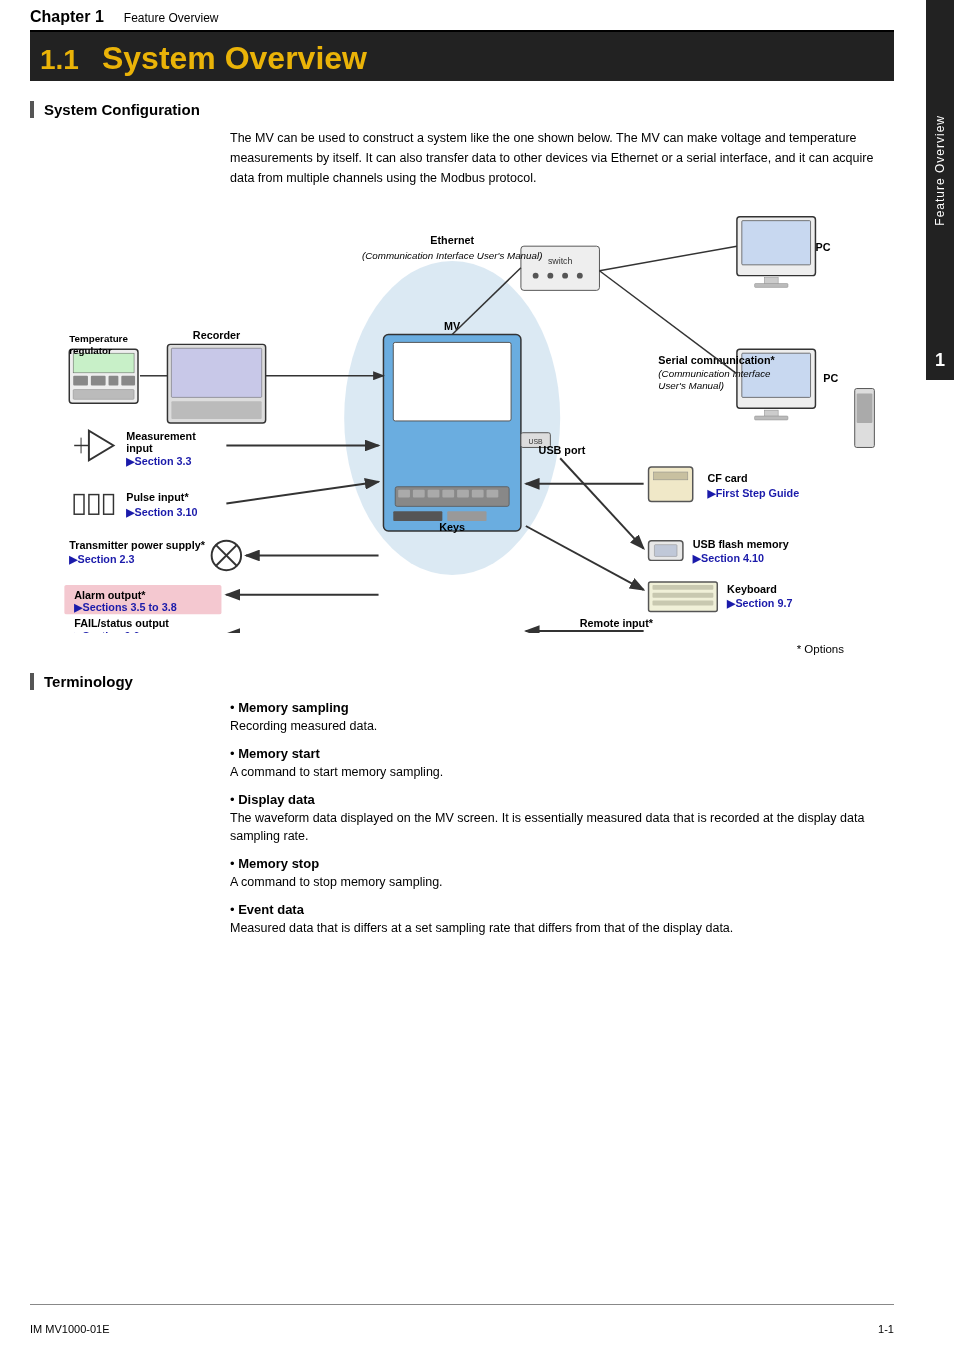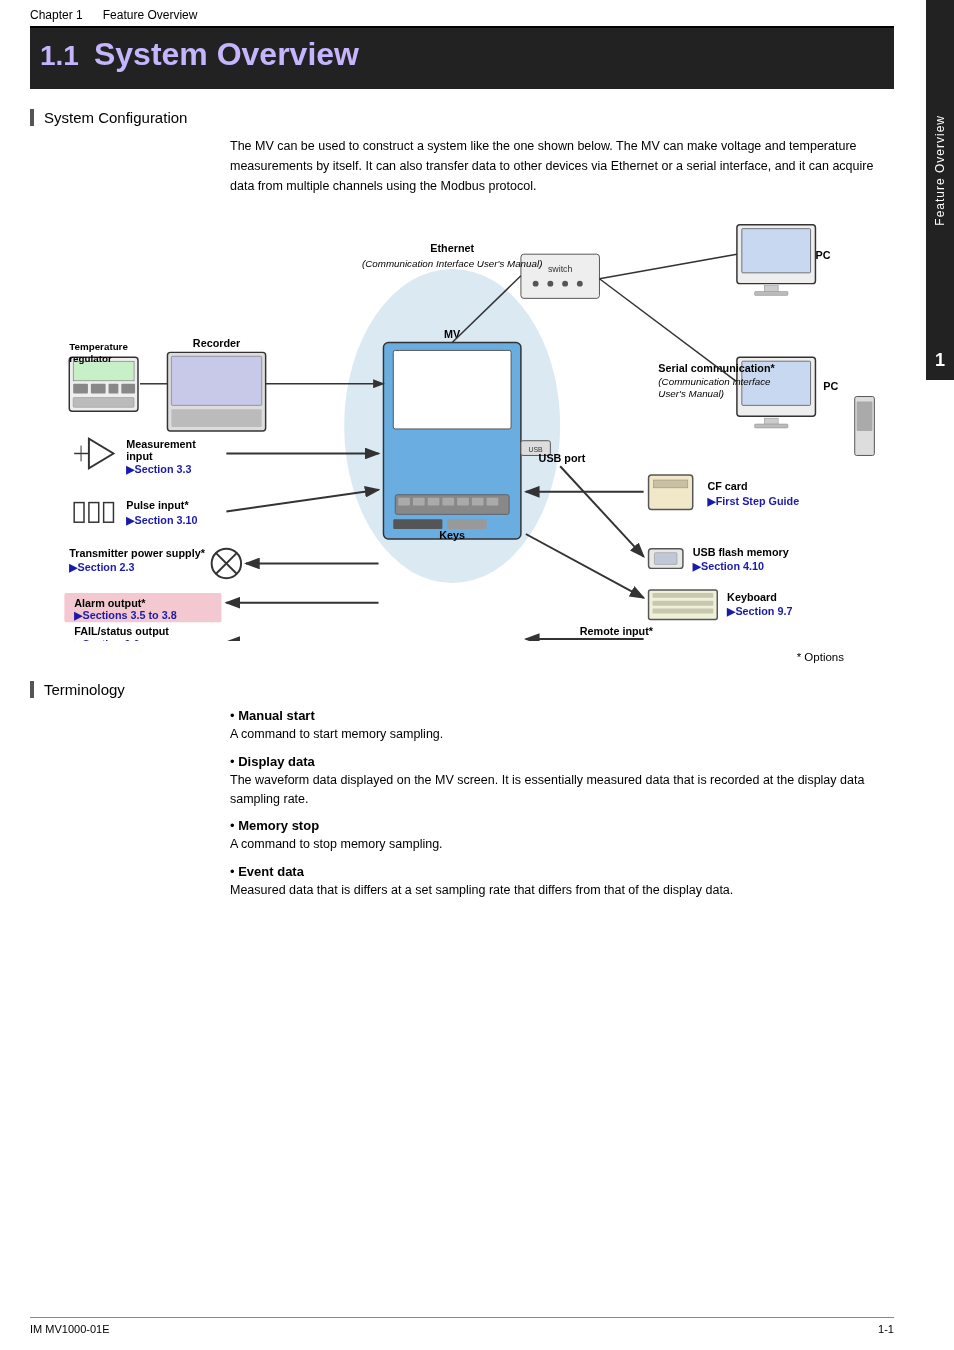--- a/index.html
+++ b/index.html
@@ -57,52 +57,52 @@
     
     .chapter-header {
       padding: 8px 0 4px 0;
       border-bottom: 2px solid #000;
       margin-bottom: 0;
       display: flex;
       align-items: baseline;
       gap: 20px;
     }
     .chapter-label {
-      font-size: 12px;
-      font-weight: normal;
+      font-size: 16px;
+      font-weight: bold;
     }
     .chapter-title {
       font-size: 12px;
     }
 
     
     .section-heading {
       background: #222;
-      color: #c4b5fd;
+      color: #eab308;
       font-size: 28px;
       font-weight: bold;
-      padding: 8px 15px 16px 10px;
+      padding: 8px 15px 4px 10px;
       margin-bottom: 20px;
       display: flex;
       align-items: baseline;
-      gap: 15px;
+      gap: 23px;
     }
     .section-num {
       font-size: 28px;
       font-weight: bold;
     }
     .section-name {
       font-size: 32px;
       font-weight: bold;
     }
 
     
     .subsection-heading {
       font-size: 15px;
-      font-weight: normal;
+      font-weight: bold;
       margin: 18px 0 10px 0;
       padding-left: 10px;
       border-left: 4px solid #555;
     }
 
     
     .intro-text {
       margin-left: 200px;
       margin-bottom: 15px;
       font-size: 12.5px;
@@ -157,21 +157,21 @@
     .page-footer {
       position: absolute;
       bottom: 15px;
       left: 30px;
       right: 60px;
       display: flex;
       justify-content: space-between;
       align-items: center;
       font-size: 11px;
       border-top: 1px solid #888;
-      padding-top: 5px;
+      padding-top: 18px;
     }
   </style>
 </head>
 <body>
 
 <div class="side-tab">
   <span class="side-tab-text">Feature Overview</span>
 </div>
 <div class="side-number">1</div>
 
@@ -365,22 +365,26 @@
     </svg>
   </div>
 
   <div class="options-note">* Options</div>
 
   <div class="terminology-section">
     <div class="subsection-heading">Terminology</div>
 
     <div class="terminology-list">
 
+    <div class="term-item">
+      <span class="term-bullet">• </span><span class="term-title">Memory sampling</span>
+      <div class="term-desc">Recording measured data.</div>
+    </div>
         <div class="term-item">
-      <span class="term-bullet">• </span><span class="term-title">Manual start</span>
+      <span class="term-bullet">• </span><span class="term-title">Memory start</span>
       <div class="term-desc">A command to start memory sampling.</div>
     </div>
         <div class="term-item">
       <span class="term-bullet">• </span><span class="term-title">Display data</span>
       <div class="term-desc">The waveform data displayed on the MV screen. It is essentially measured data that is recorded at the display data sampling rate.</div>
     </div>
         <div class="term-item">
       <span class="term-bullet">• </span><span class="term-title">Memory stop</span>
       <div class="term-desc">A command to stop memory sampling.</div>
     </div>

